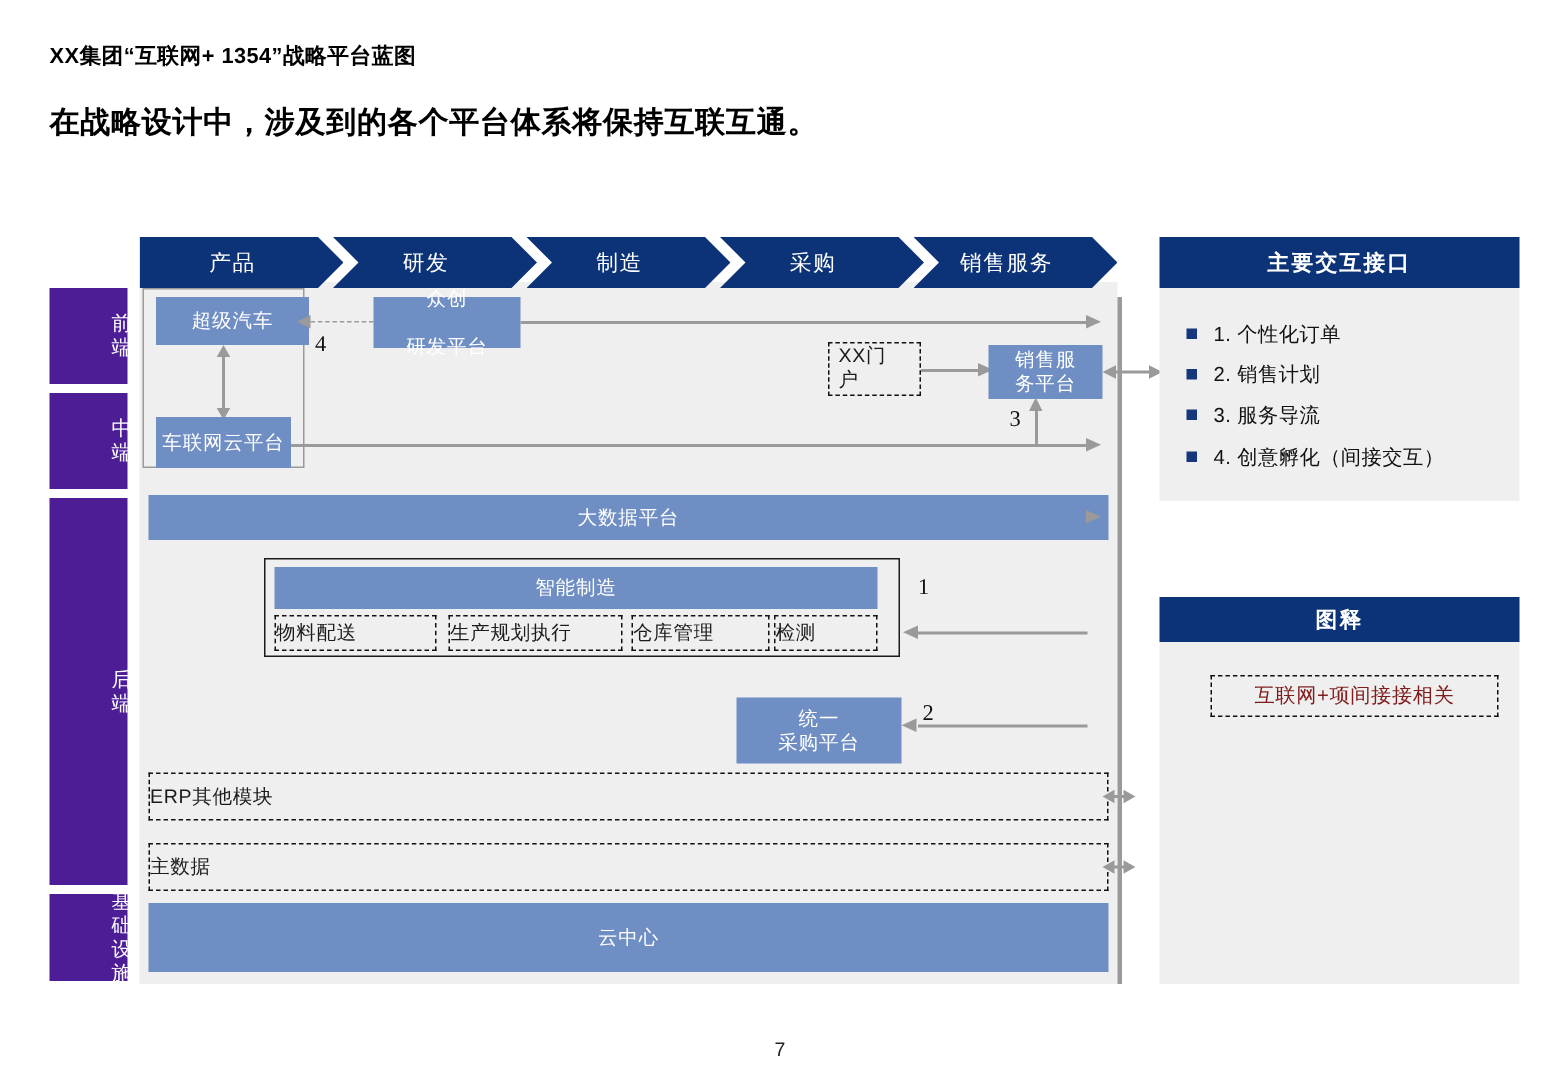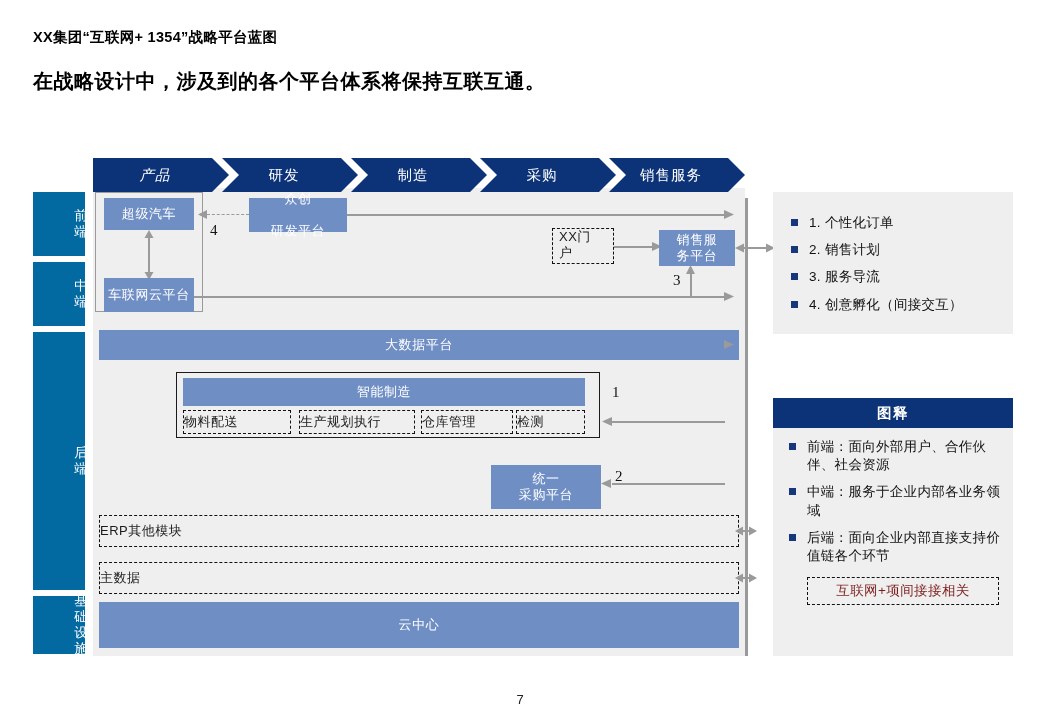--- a/index.html
+++ b/index.html
@@ -32,21 +32,21 @@
     height:34px;background:#0c3378;color:#ffffff;
     display:flex;align-items:center;justify-content:center;
     font-size:14.5px;letter-spacing:1px;
   }
   .chev .lbl{position:relative;left:-6px;}
   .chev.first{clip-path:polygon(0 0, calc(100% - 17px) 0, 100% 50%, calc(100% - 17px) 100%, 0 100%);}
   .chev.mid{clip-path:polygon(0 0, calc(100% - 17px) 0, 100% 50%, calc(100% - 17px) 100%, 0 100%, 17px 50%);}
 
   
   .stage{
-    background:#0369a1;color:#fff;font-size:13.5px;letter-spacing:1px;
+    background:#4c1d95;color:#fff;font-size:13.5px;letter-spacing:1px;
     display:flex;align-items:center;justify-content:center;text-align:center;
     line-height:1.18;
     padding-left:45px;
   }
 
   
   .bbox{
     background:#6f8ec4;color:#ffffff;font-size:13px;letter-spacing:.6px;
     display:flex;align-items:center;justify-content:center;text-align:center;
     line-height:1.22;
@@ -105,21 +105,21 @@
 </head>
 <body>
 
 <div class="abs" id="doc-title">XX集团“互联网+ 1354”战略平台蓝图</div>
 <div class="abs" id="doc-subtitle">在战略设计中，涉及到的各个平台体系将保持互联互通。</div>
 
 <div class="abs" id="diagram">
 
   <div class="abs gray-panel" style="left:93px;top:38px;width:652px;height:468px;"></div>
 
-  <div class="abs chev first" style="left:93px;top:8px;width:136px;font-style:italic;">
+  <div class="abs chev first" style="left:93px;top:8px;width:136px;">
     <span class="lbl">产品</span>
   </div>
   <div class="abs chev mid" style="left:222px;top:8px;width:136px;">
     <span class="lbl">研发</span>
   </div>
   <div class="abs chev mid" style="left:351px;top:8px;width:136px;">
     <span class="lbl">制造</span>
   </div>
   <div class="abs chev mid" style="left:480px;top:8px;width:136px;">
     <span class="lbl">采购</span>
@@ -137,21 +137,21 @@
   <div class="abs stage" style="left:33px;top:182px;width:52px;height:258px;">
     <span>后端</span>
   </div>
   <div class="abs stage" style="left:33px;top:446px;width:52px;height:58px;flex-direction:column;">
     <span>基础</span>
     <span>设施</span>
   </div>
 
   <div class="abs outline-gray" style="left:95px;top:42px;width:108px;height:120px;"></div>
 
-  <div class="abs bbox" style="left:104px;top:48px;width:90px;height:32px;">
+  <div class="abs bbox" style="left:104px;top:48px;width:102px;height:32px;">
     <span>超级汽车</span>
   </div>
 
   <svg class="abs" style="left:143px;top:80px;width:12px;height:50px;">
     <line x1="6" y1="7" x2="6" y2="43" stroke="#9a9a9a" stroke-width="2"></line>
     <polygon points="6,0 1.5,8 10.5,8" fill="#9a9a9a"></polygon>
     <polygon points="6,50 1.5,42 10.5,42" fill="#9a9a9a"></polygon>
   </svg>
 
   <div class="abs bbox" style="left:104px;top:128px;width:90px;height:34px;flex-direction:row;">
@@ -264,38 +264,36 @@
     <polygon points="0,6 8,1.5 8,10.5" fill="#9a9a9a"></polygon>
     <polygon points="22,6 14,1.5 14,10.5" fill="#9a9a9a"></polygon>
   </svg>
 
   <div class="abs bbox" style="left:99px;top:452px;width:640px;height:46px;">
     <span>云中心</span>
   </div>
 
   <div class="abs spine" style="left:745px;top:48px;width:3px;height:458px;"></div>
 
+  <div class="abs panel-head" style="left:773px;top:8px;width:240px;height:34px;">
+    <span>主要交互接口</span>
+  </div>
   <div class="abs panel-body" style="left:773px;top:42px;width:240px;height:142px;padding:22px 14px 0 14px;">
     <ul class="blist">
       <li>1. 个性化订单</li>
       <li>2. 销售计划</li>
       <li>3. 服务导流</li>
       <li>4. 创意孵化（间接交互）</li>
     </ul>
   </div>
 
   <div class="abs panel-head" style="left:773px;top:248px;width:240px;height:30px;">
     <span>图释</span>
   </div>
   <div class="abs panel-body" style="left:773px;top:278px;width:240px;height:228px;padding:10px 12px 0 12px;">
-    <ul class="blist">
-      <li>前端：面向外部用户、合作伙伴、社会资源</li>
-      <li>中端：服务于企业内部各业务领域</li>
-      <li>后端：面向企业内部直接支持价值链各个环节</li>
-    </ul>
     <div class="legend-chip-dash" style="margin-left:22px;margin-top:12px;width:190px;height:26px;">
       <span>互联网+项间接接相关</span>
     </div>
   </div>
 
 </div>
 
 <div class="abs" id="page-marker">7</div>
 
 </body></html>

